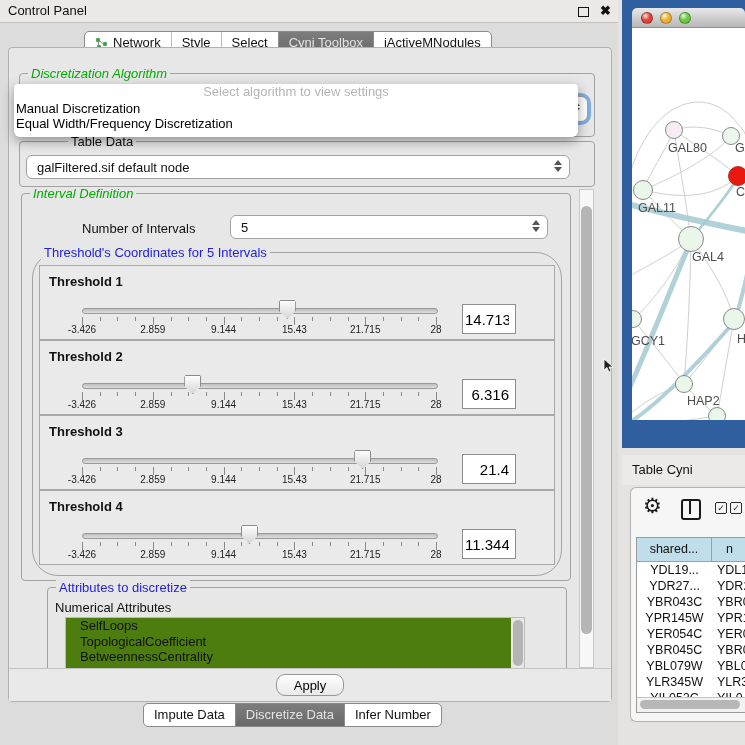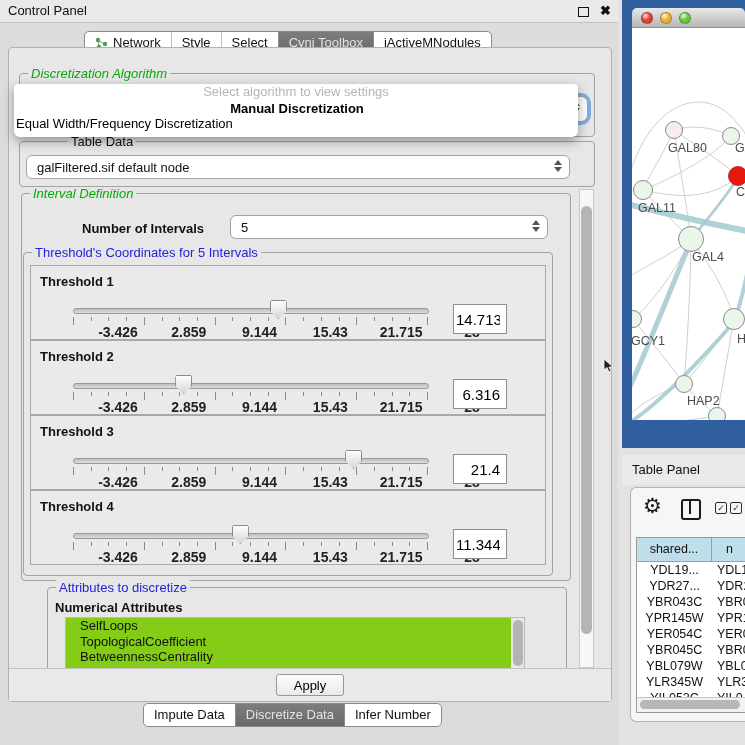--- a/index.html
+++ b/index.html
@@ -1,19 +1,19 @@
 <!DOCTYPE html>
 <html><head>
 <meta charset="utf-8">
 <style>
   html,body{margin:0;padding:0;}
   body{width:745px;height:745px;position:relative;overflow:hidden;
        background:#dcdcdc;font-family:"Liberation Sans",sans-serif;color:#111;}
   .abs{position:absolute;}
-  .bold{font-weight:bold;text-align:center;}
+  .bold{font-weight:normal;}
 
   
   .right-bg{left:618px;top:0;width:127px;height:745px;background:#e4e3e1;}
   .cp-titlebar{left:0;top:0;width:618px;height:22px;background:#eae9e8;border-bottom:1px solid #c2c1c0;}
   .cp-title{left:8px;top:0;line-height:22px;font-size:13px;}
   .float-ic{left:578px;top:7px;width:9px;height:8px;border:1.5px solid #111;}
   .close-ic{left:600px;top:3px;font-size:13px;font-weight:bold;}
 
   .seg{display:flex;align-items:stretch;height:22px;background:#fff;border:1px solid #8b8b8b;
        border-radius:5px;overflow:hidden;font-size:13px;}
@@ -47,48 +47,48 @@
 
   .popup{left:5px;top:36px;width:564px;height:53px;background:#fff;border-radius:4px 4px 6px 6px;
          box-shadow:0 4px 12px rgba(0,0,0,.38);z-index:20;font-size:13px;}
   .popup-ph{text-align:center;color:#b5b5b5;height:17px;line-height:15px;}
   .popup-opt{padding-left:2px;height:15px;line-height:15px;color:#000;}
 
   .viewport{left:6px;top:141px;width:562px;height:479px;overflow:hidden;}
   .interval-group{left:6px;top:4px;width:548px;height:386px;}
   .noi-label{left:60px;top:27px;font-size:13px;}
   .noi-combo{left:208px;top:21px;width:318px;}
-  .thr-group{left:1px;top:58px;width:528px;height:322px;}
+  .thr-group{left:10px;top:58px;width:528px;height:322px;border-radius:26px;}
   .thr-stack{position:absolute;left:6px;top:12px;width:516px;}
   .t-box{position:relative;width:514px;height:73px;border:1px solid #a8a8a8;background:#eaeaea;}
   .t-label{position:absolute;left:9px;top:8px;font-size:13px;font-weight:bold;}
   .track{position:absolute;left:42px;top:42px;width:354px;height:4px;border:1px solid #9a9a9a;
          border-radius:3px;background:linear-gradient(#bdbdbd,#dedede);}
   .handle{position:absolute;top:34px;width:15px;height:17px;background:linear-gradient(#fdfdfd,#d6d6d6);
           border:1px solid #8a8a8a;clip-path:polygon(8% 0%,92% 0%,100% 12%,100% 58%,50% 100%,0% 58%,0% 12%);}
   .tick{position:absolute;top:51px;width:1px;height:4px;background:#8a8a8a;}
   .tick.major{height:8px;}
-  .scale span{position:absolute;top:58px;transform:translateX(-50%);font-size:14px;font-weight:bold;color:#222;margin-left:45px;}
+  .scale span{position:absolute;top:58px;transform:translateX(-50%);font-size:10px;font-weight:normal;color:#222;}
   .t-value{position:absolute;left:422px;top:38px;width:54px;height:30px;border:1px solid #8e8e8e;
            background:#fff;font-size:15px;font-family:"Liberation Sans",sans-serif;text-align:right;
            padding-right:6px;box-sizing:border-box;}
 
   .attr-group{left:32px;top:398px;width:518px;height:90px;}
   .num-attr-label{left:40px;top:411px;font-size:13px;}
-  .attr-list{left:50px;top:428px;width:458px;height:51px;background:#84cc16;border:1px solid #bbb;overflow:hidden;}
+  .attr-list{left:50px;top:428px;width:458px;height:51px;background:#4d7c0f;border:1px solid #bbb;overflow:hidden;}
   .attr-item{padding-left:14px;font-size:13px;line-height:15.5px;}
   .attr-sb{position:absolute;right:0;top:0;width:13px;height:100%;background:#e8e8e8;}
   .attr-thumb{position:absolute;right:1px;top:2px;width:10px;height:46px;background:#b4b4b4;border-radius:6px;}
 
   .vscroll{left:570px;top:141px;width:15px;height:479px;background:#f7f7f7;border:1px solid #c8c8c8;box-sizing:border-box;}
   .vthumb{position:absolute;left:1px;top:16px;width:11px;height:428px;background:#b5b5b5;border-radius:6px;}
 
   .apply-row{left:0;top:620px;width:602px;height:32px;border-top:1px solid #c3c3c3;background:#e9e9e9;
              display:flex;justify-content:center;align-items:center;}
-  .apply-btn{width:68px;height:22px;border:1px solid #979797;border-radius:3px;
+  .apply-btn{width:68px;height:22px;border:1px solid #979797;border-radius:9px;
              background:linear-gradient(#fdfdfd,#e9e9e9);font-size:13px;font-family:"Liberation Sans",sans-serif;}
 
   
   .net-window{left:622px;top:0;width:123px;height:448px;background:#2f5f9e;}
   .net-titlebar{position:absolute;left:10px;top:8px;width:113px;height:20px;border-radius:5px 5px 0 0;
                 background:linear-gradient(#e8e8e8,#b7b7b7);border-bottom:1px solid #8f8f8f;box-sizing:border-box;
                 display:flex;align-items:center;gap:7px;padding-left:9px;}
   .tl{width:12px;height:12px;border-radius:50%;border:1px solid rgba(0,0,0,.3);box-sizing:border-box;
       background:radial-gradient(circle at 35% 28%,rgba(255,255,255,.85),rgba(255,255,255,0) 45%),var(--c);}
   .net-canvas{position:absolute;left:10px;top:28px;width:113px;height:392px;background:#fff;}
@@ -445,21 +445,21 @@
         <text x="60" y="233">GAL4</text>
         <text x="-1" y="317">GCY1</text>
         <text x="105" y="315">H</text>
         <text x="55" y="377">HAP2</text>
       </g>
     </svg>
   </div>
 </div>
 
 <div class="abs tp-strip">
-  <span class="abs tp-title">Table Panel</span>
+  <span class="abs tp-title">Table Cyni</span>
 </div>
 
 <div class="abs table-card">
   <span class="abs gear">⚙</span>
   <span class="abs cols-icon"></span>
   <span class="abs cb">✓</span>
   <span class="abs cb cb2">✓</span>
 
   <div class="abs tp-table">
     <div class="tp-head">

